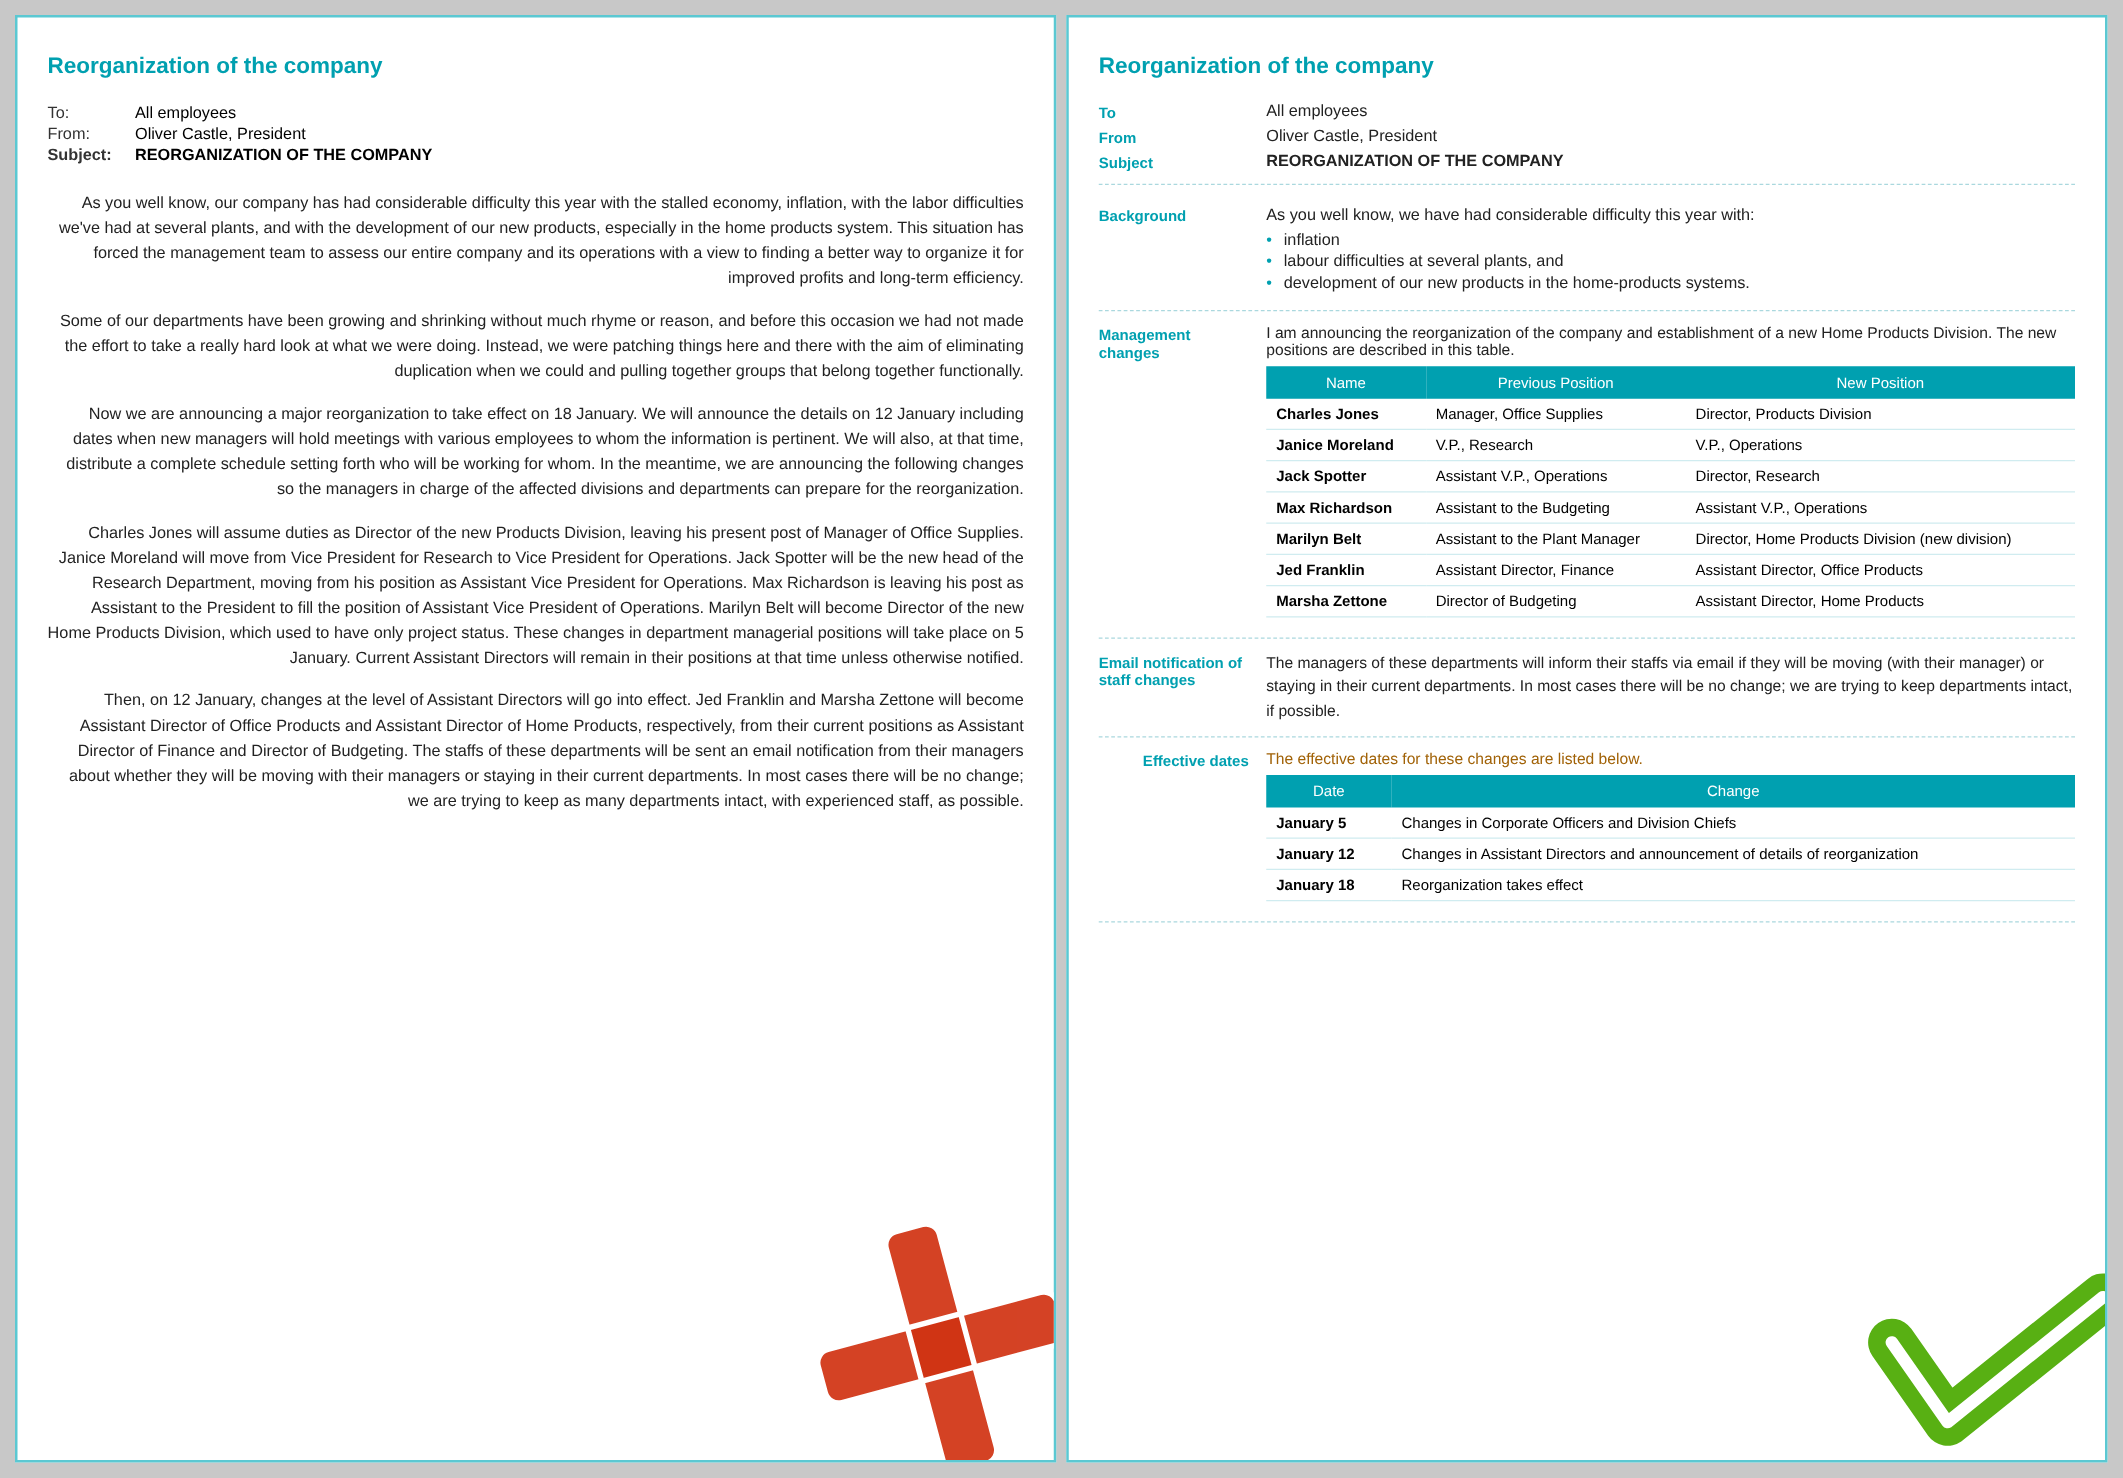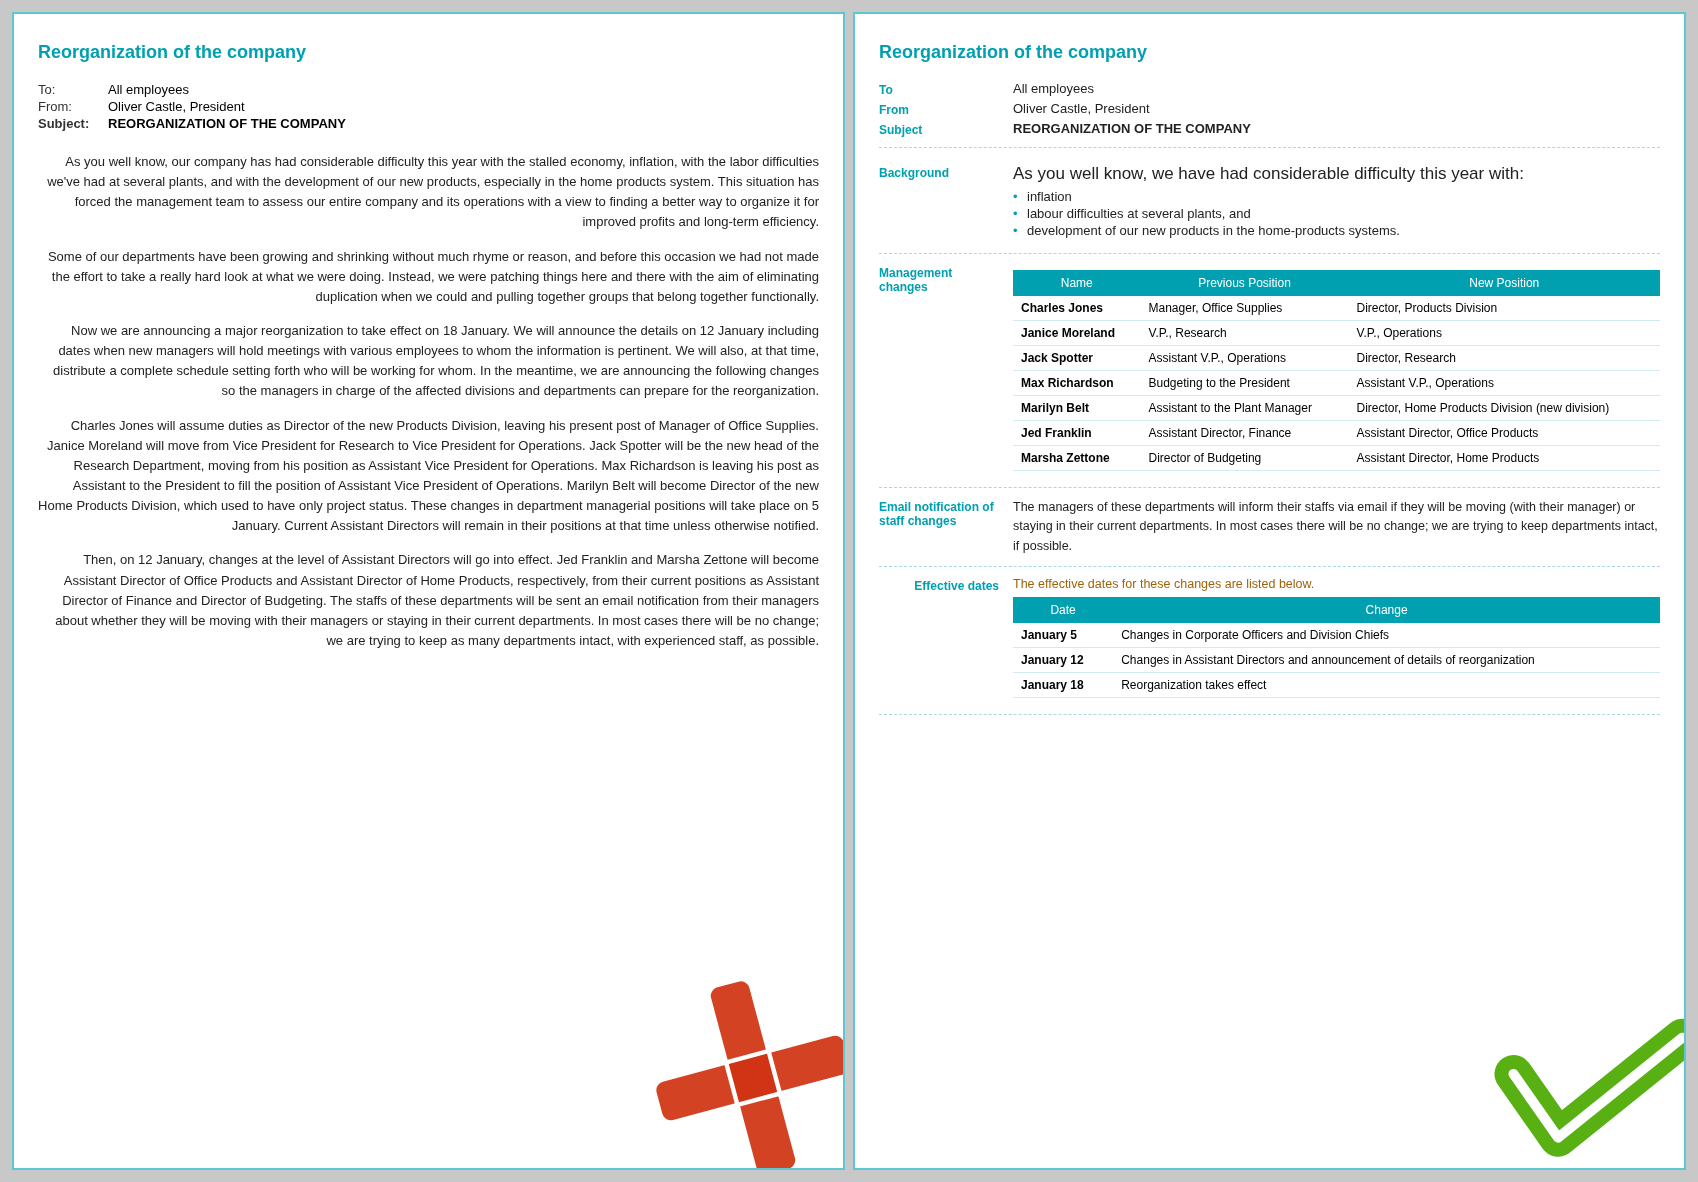--- a/index.html
+++ b/index.html
@@ -142,33 +142,34 @@
     <div class="value-col">Oliver Castle, President</div>
     <div class="label-col">Subject</div>
     <div class="value-col bold" style="font-weight:bold;">REORGANIZATION OF THE COMPANY</div>
   </div>
 
   <div id="right-sections">
       <div style="margin-bottom: 10px;">
         <div style="display: grid; grid-template-columns: 120px 1fr; gap: 4px 14px; padding-bottom: 10px; border-bottom: 1px dashed rgb(170, 216, 222);">
           <div style="color: rgb(0, 160, 176); font-weight: bold; font-size: 12px; padding-top: 2px;">Background</div>
           <div>
-            <p style="margin-bottom: 4px; color: rgb(34, 34, 34); font-size: 17px;">As you well know, we have had considerable difficulty this year with:</p>
+            <p style="margin-bottom: 4px; color: rgb(34, 34, 34); font-size: 13px;">As you well know, we have had considerable difficulty this year with:</p>
             <ul class="bullet-list">
               <li>inflation</li>
               <li>labour difficulties at several plants, and</li>
               <li>development of our new products in the home-products systems.</li>
             </ul>
           </div>
         </div>
       </div>
       <div style="margin-bottom: 10px;">
         <div style="display: grid; grid-template-columns: 120px 1fr; gap: 4px 14px; padding-bottom: 10px; border-bottom: 1px dashed rgb(170, 216, 222);">
           <div style="color: rgb(0, 160, 176); font-weight: bold; font-size: 12px; padding-top: 2px;">Management changes</div>
           <div>
+            <p style="margin-bottom: 6px; color: rgb(34, 34, 34); font-size: 12.5px;">I am announcing the reorganization of the company and establishment of a new Home Products Division. The new positions are described in this table.</p>
             <table class="data-table">
               <thead>
                 <tr>
                   <th>Name</th>
                   <th>Previous Position</th>
                   <th>New Position</th>
                 </tr>
               </thead>
               <tbody>
                 <tr>
@@ -181,21 +182,21 @@
                   <td>V.P., Research</td>
                   <td>V.P., Operations</td>
                 </tr>
                 <tr>
                   <td>Jack Spotter</td>
                   <td>Assistant V.P., Operations</td>
                   <td>Director, Research</td>
                 </tr>
                 <tr>
                   <td>Max Richardson</td>
-                  <td>Budgeting to the President</td>
+                  <td>Assistant to the Budgeting</td>
                   <td>Assistant V.P., Operations</td>
                 </tr>
                 <tr>
                   <td>Marilyn Belt</td>
                   <td>Assistant to the Plant Manager</td>
                   <td>Director, Home Products Division (new division)</td>
                 </tr>
                 <tr>
                   <td>Jed Franklin</td>
                   <td>Assistant Director, Finance</td>

